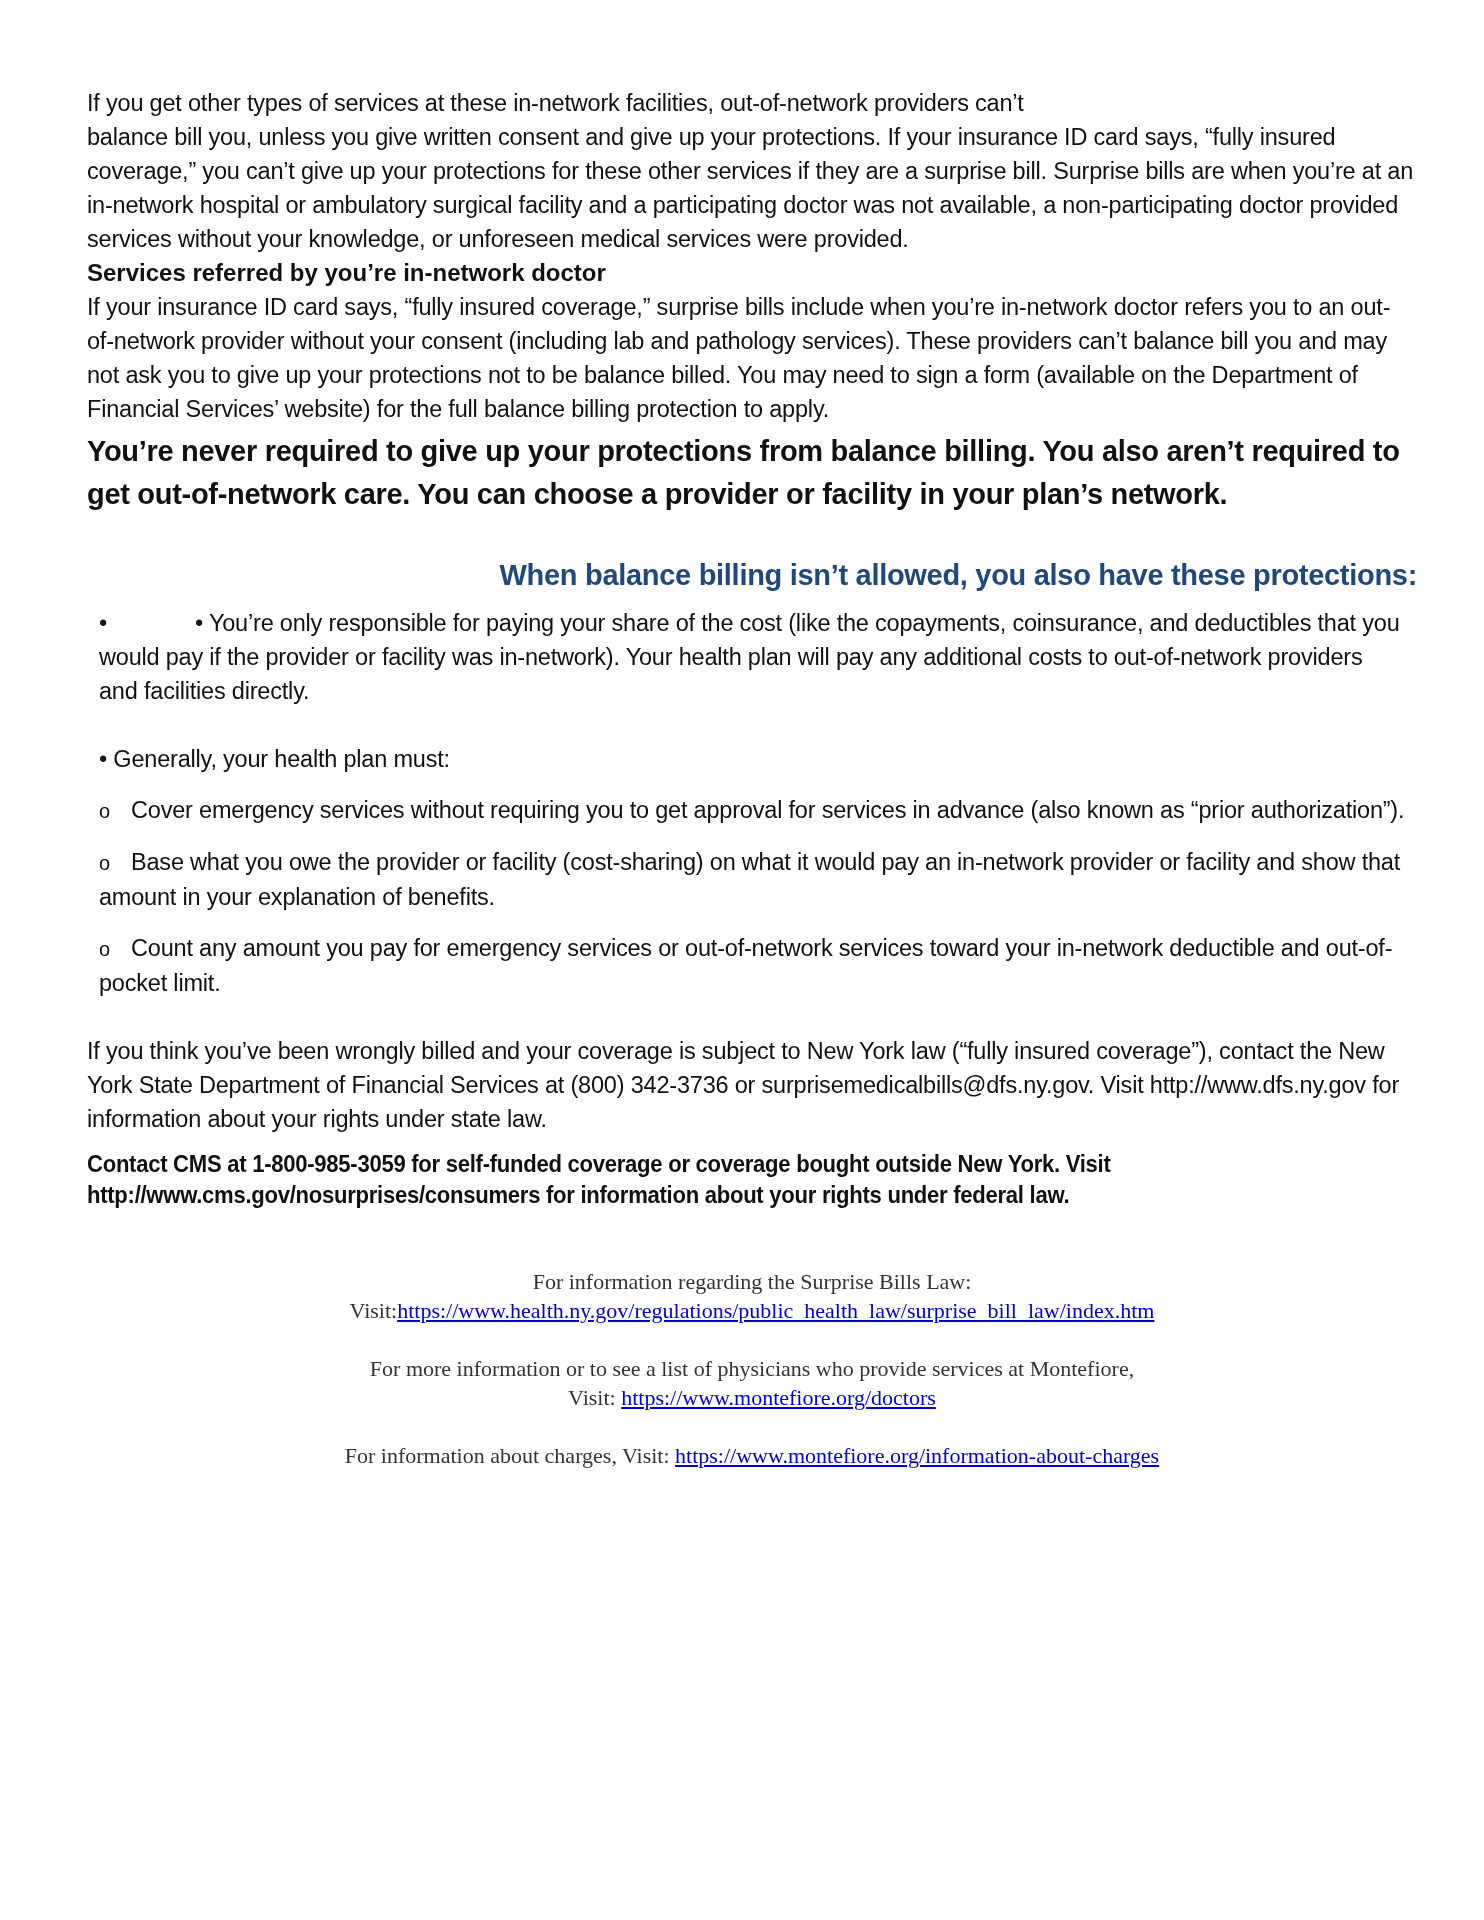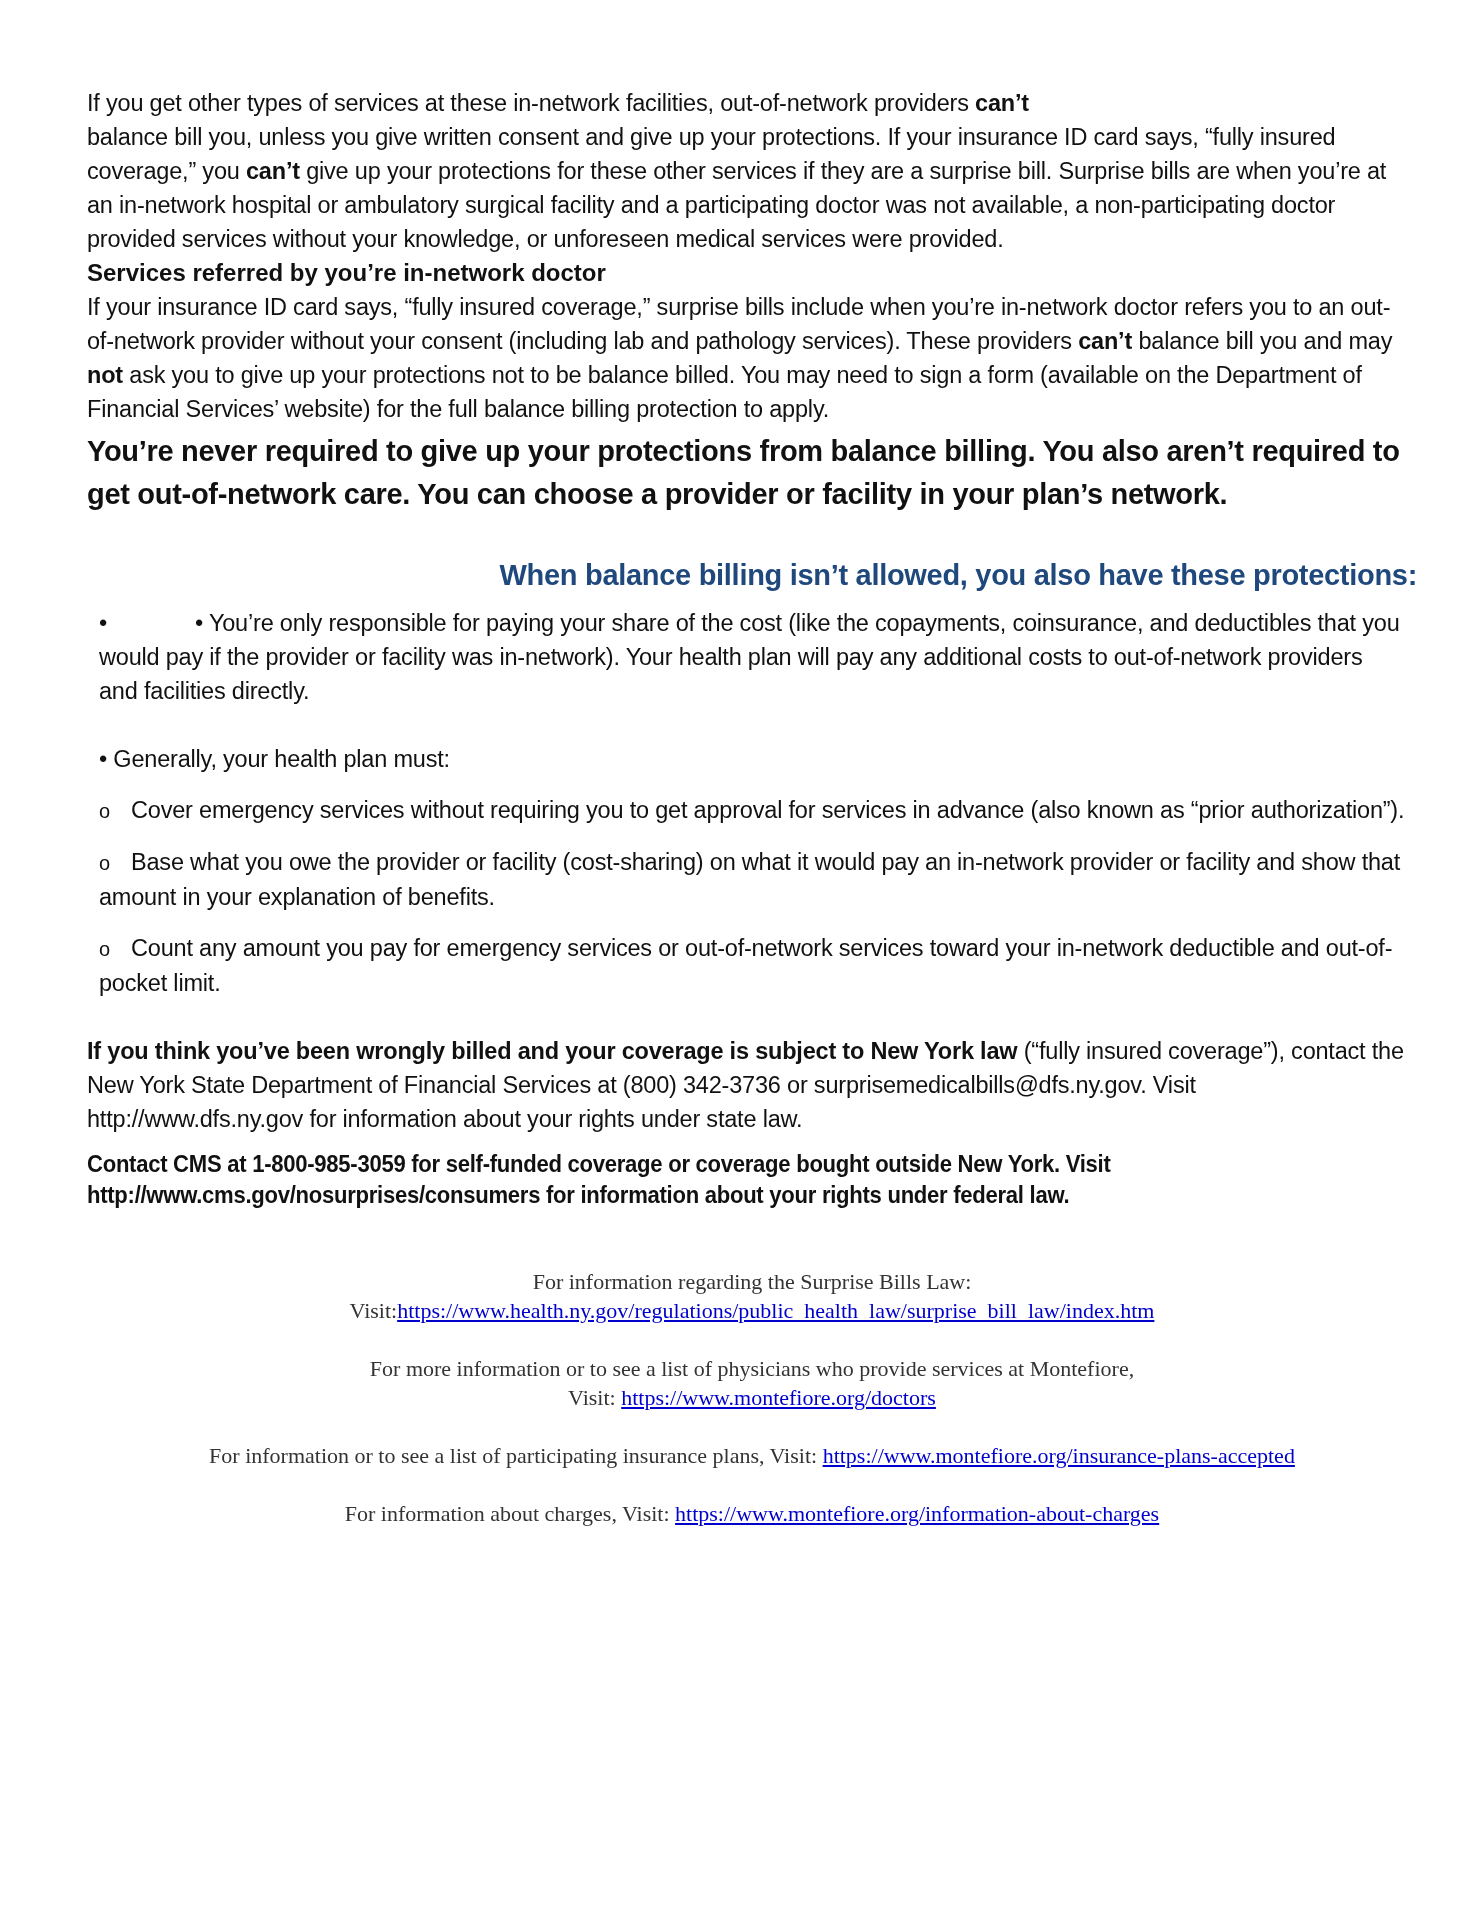--- a/index.html
+++ b/index.html
@@ -1,19 +1,19 @@
 <!DOCTYPE html>
 <html><head>
 <meta charset="utf-8">
 <style>
   html, body { margin: 0; padding: 0; background: #ffffff; }
   body { width: 1484px; height: 1920px; position: relative; overflow: hidden; }
   .page { position: absolute; left: 87px; top: 86px; width: 1330px; color: #111111; }
   .p { font-family: "Liberation Sans", sans-serif; font-size: 23.5px; line-height: 34px; margin: 0; letter-spacing: -0.2px; }
-  .p b { font-weight: bold; margin-top: 8px; }
+  .p b { font-weight: normal; margin-top: 8px; }
   .subhead { font-family: "Liberation Sans", sans-serif; font-size: 24px; line-height: 34px; font-weight: bold; margin: 0; }
   .callout { font-family: "Liberation Sans", sans-serif; font-size: 29px; line-height: 43px; font-weight: bold; margin: 4px 0 0 0; letter-spacing: -0.3px; }
   .heading { font-family: "Liberation Sans", sans-serif; font-size: 29px; line-height: 38px; font-weight: bold; color: #1f497d; margin: 40px 0 0 0; letter-spacing: -0.3px; text-align: right; }
   .bullet-row { font-family: "Liberation Sans", sans-serif; font-size: 23.5px; line-height: 34px; margin: 12px; letter-spacing: -0.2px; }
   .gap-l { margin-top: 34px; }
   .gap-m { margin-top: 17px; }
   .tab-bullet { display: inline-block; width: 96px; }
   .circ { display: inline-block; width: 32px; font-size: 20px; }
   .cms { font-family: "Liberation Sans", sans-serif; font-size: 24px; line-height: 31px; font-weight: bold; margin: 12px 0 0 0; transform: scaleX(0.92); transform-origin: left; letter-spacing: -0.3px; width: 1140px; }
   .serif { font-family: "Liberation Serif", "DejaVu Serif", serif; font-size: 22px; line-height: 29px; color: #333333; margin: 0; text-align: center; }
@@ -44,17 +44,16 @@
   <p class="bullet-row gap-m"><span class="circ">o</span><span>Count any amount you pay for emergency services or out-of-network services toward your in-network deductible and out-of-pocket limit.</span></p>
 
   <p class="p gap-l"><b>If you think you’ve been wrongly billed and your coverage is subject to New York law</b><span> (“fully insured coverage”), contact the New York State Department of Financial Services at (800) 342-3736 or surprisemedicalbills@dfs.ny.gov. Visit http://www.dfs.ny.gov for information about your rights under state law.</span></p>
 
   <p class="cms">Contact CMS at 1-800-985-3059 for self-funded coverage or coverage bought outside New York. Visit http://www.cms.gov/nosurprises/consumers for information about your rights under federal law.</p>
 
   <p class="serif info-gap"><span>For information regarding the Surprise Bills Law:</span><br><span>Visit:</span><a href="#">https://www.health.ny.gov/regulations/public_health_law/surprise_bill_law/index.htm</a></p>
 
   <p class="serif info-gap2"><span>For more information or to see a list of physicians who provide services at Montefiore,</span><br><span>Visit: </span><a href="#">https://www.montefiore.org/doctors</a></p>
 
-  <p class="serif info-gap2"><span>For information or to see a list of participating insurance plans, Visit: </span><a href="#">https://www.montefiore.org/insurance-plans-accepted</a></p>
 
   <p class="serif info-gap2"><span>For information about charges, Visit: </span><a href="#">https://www.montefiore.org/information-about-charges</a></p>
 
 </div>
 
 </body></html>

